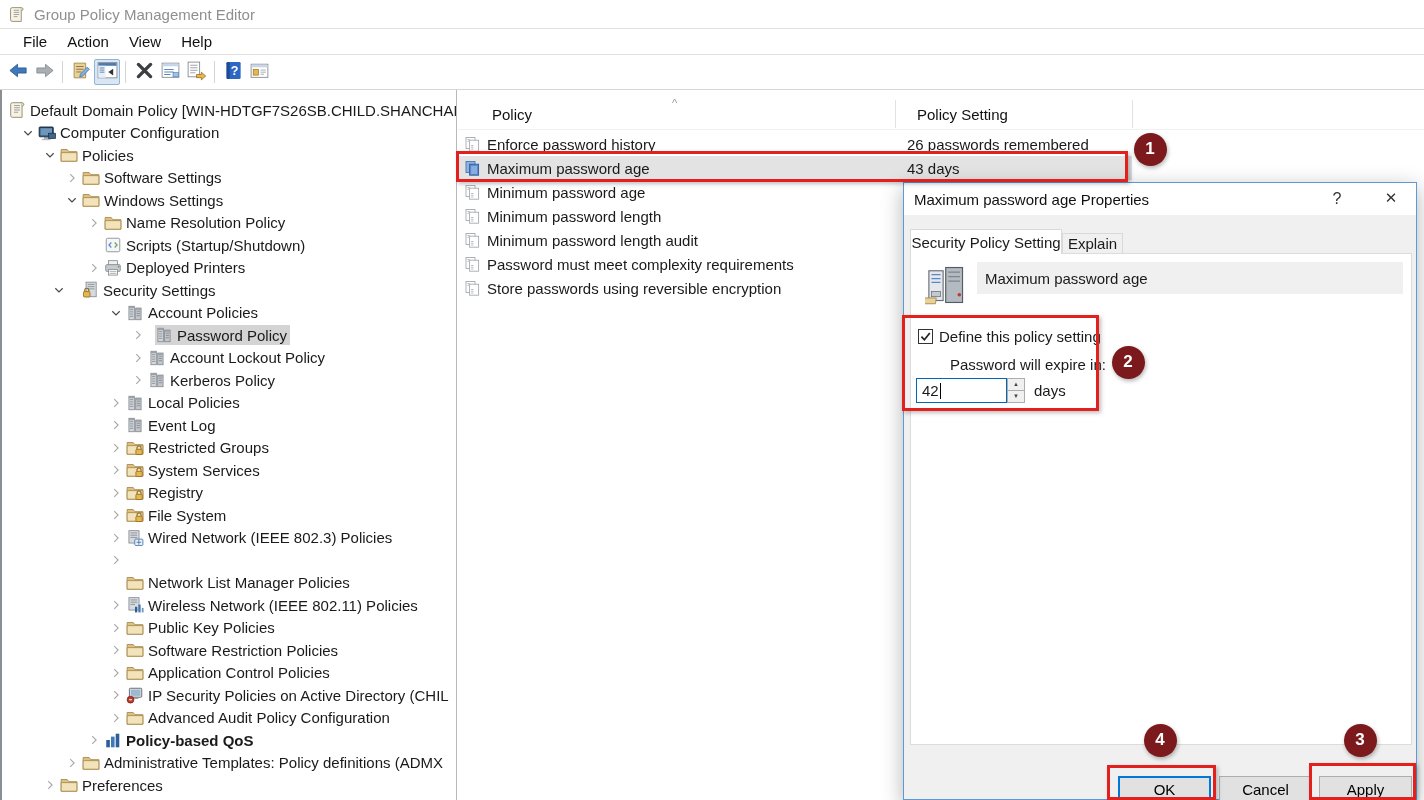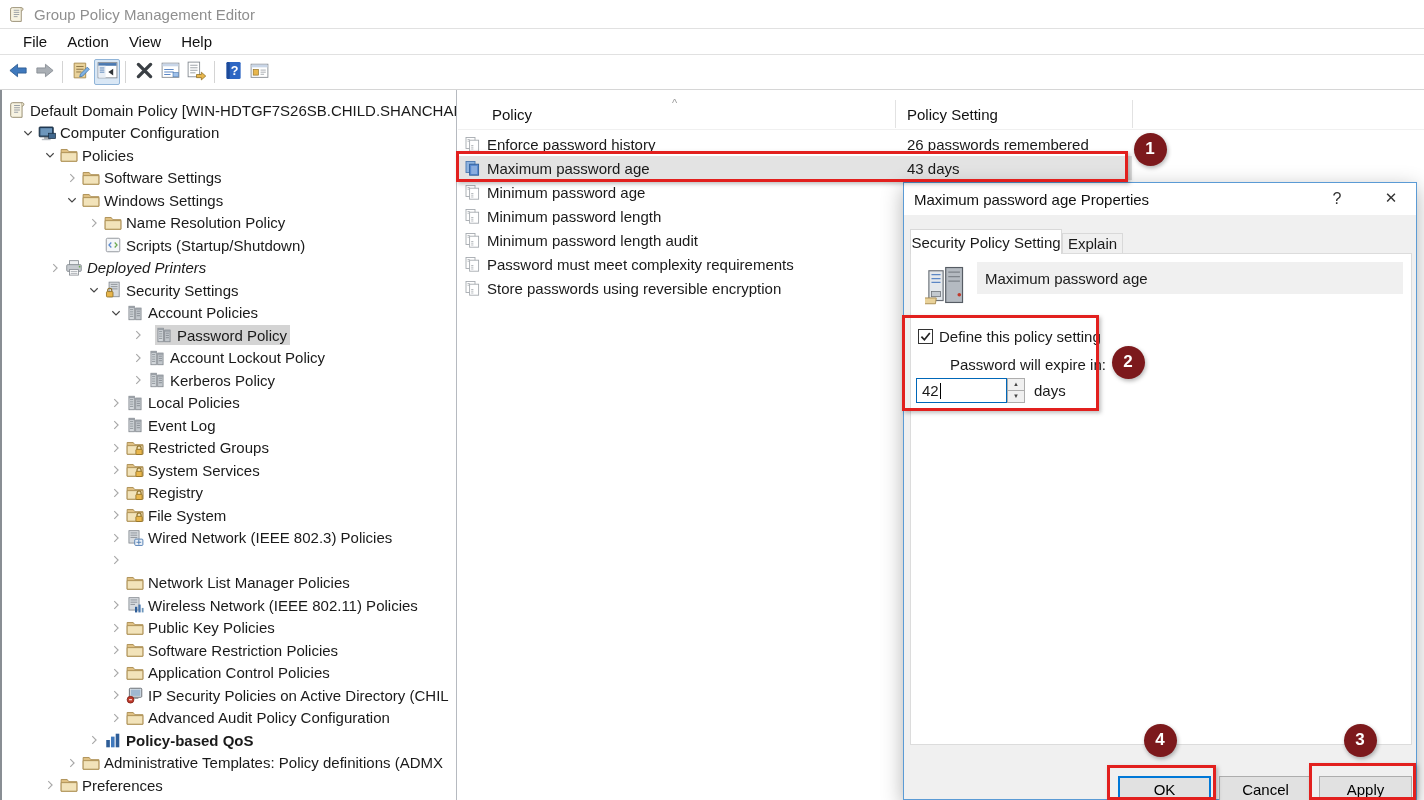--- a/index.html
+++ b/index.html
@@ -260,38 +260,38 @@
           <span class="chev"></span>
           <span class="node">
             <span class="t-icon"><svg viewBox="0 0 16 16">
                 <rect x="2" y="2" width="12" height="12" rx="1.2" fill="#f4f6f8" stroke="#8b9096" stroke-width=".8"></rect>
                 <path d="M6.5 5.8 4.4 8l2.1 2.2" fill="none" stroke="#5b8bd0" stroke-width="1.1"></path>
                 <path d="M9.5 5.8 11.6 8l-2.1 2.2" fill="none" stroke="#6aa84f" stroke-width="1.1"></path>
               </svg></span>
             <span class="t-label">Scripts (Startup/Shutdown)</span>
           </span>
         </div>
-        <div class="tree-row" style="padding-left: 45px; font-style: italic;">
+        <div class="tree-row" style="padding-left: 84px;">
           <span class="chev">
             <svg viewBox="0 0 16 16">
               <path d="M6 3.6 10.4 8 6 12.4" fill="none" stroke="#a8a8a8" stroke-width="1.3"></path>
             </svg>
           </span>
           <span class="node">
             <span class="t-icon"><svg viewBox="0 0 16 16">
                 <rect x="4" y="1.5" width="8" height="4" fill="#eef0f2" stroke="#7e848b" stroke-width=".7"></rect>
                 <rect x="1.5" y="5" width="13" height="6" rx="1" fill="#c6cacf" stroke="#7e848b" stroke-width=".7"></rect>
                 <circle cx="13" cy="6.8" r=".8" fill="#6aa84f"></circle>
                 <rect x="4" y="9.5" width="8" height="4.8" fill="#fff" stroke="#7e848b" stroke-width=".7"></rect>
                 <path d="M5 11.2h6M5 12.8h6" stroke="#9aa0a6" stroke-width=".7"></path>
               </svg></span>
             <span class="t-label">Deployed Printers</span>
           </span>
         </div>
-        <div class="tree-row" style="padding-left: 84px;">
+        <div class="tree-row" style="padding-left: 49px; gap: 12px;">
           <span class="chev">
             <svg viewBox="0 0 16 16">
               <path d="M3.8 6 8 10.2 12.2 6" fill="none" stroke="#454545" stroke-width="1.3"></path>
             </svg>
           </span>
           <span class="node">
             <span class="t-icon"><svg viewBox="0 0 16 16">
                 <rect x="4.5" y="1" width="9" height="13" fill="#d7dbdf" stroke="#7e848b" stroke-width=".7"></rect>
                 <path d="M6 3h6M6 5h6M6 7h6" stroke="#7e848b" stroke-width=".7"></path>
                 <path d="M3.3 9.4V8.2a1.8 1.8 0 0 1 3.6 0v1.2" fill="none" stroke="#8a6a1f" stroke-width="1"></path>
@@ -638,21 +638,21 @@
             <span class="t-label">Preferences</span>
           </span>
         </div>
       </div>
   </div>
 
   <div class="list-pane">
     <div class="list-header">
       <span class="sort-glyph" style="left:214px">^</span>
       <span class="col-h" style="left:34px">Policy</span>
-      <span class="col-h" style="left:449px">Policy Setting</span>
+      <span class="col-h" style="left:459px">Policy Setting</span>
       <span class="col-sep" style="left:437px"></span>
       <span class="col-sep" style="left:674px"></span>
     </div>
     <div class="list-rows" id="list-rows">
         <div class="list-row" style="top: 0px;">
           <span class="l-icon"><svg viewBox="0 0 17 17">
               <rect x="2" y="1.5" width="9" height="11" fill="#fff" stroke="#a6abb0" stroke-width=".9"></rect>
               <path d="M3.5 3.5h2.2M3.5 5.2h2.2" stroke="#a6abb0" stroke-width=".8"></path>
               <rect x="5.6" y="4.2" width="9" height="11" fill="#fff" stroke="#a6abb0" stroke-width=".9"></rect>
               <path d="M7.2 9.5h2.2M7.2 11.2h2.2M7.2 13h2.2" stroke="#a6abb0" stroke-width=".8"></path>

